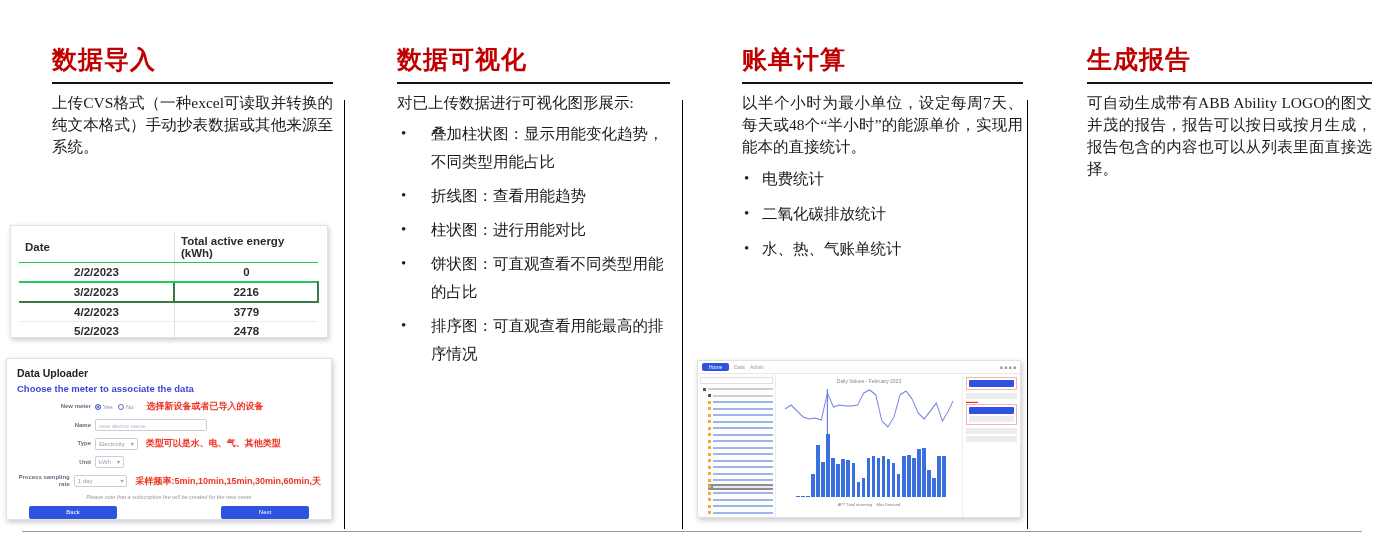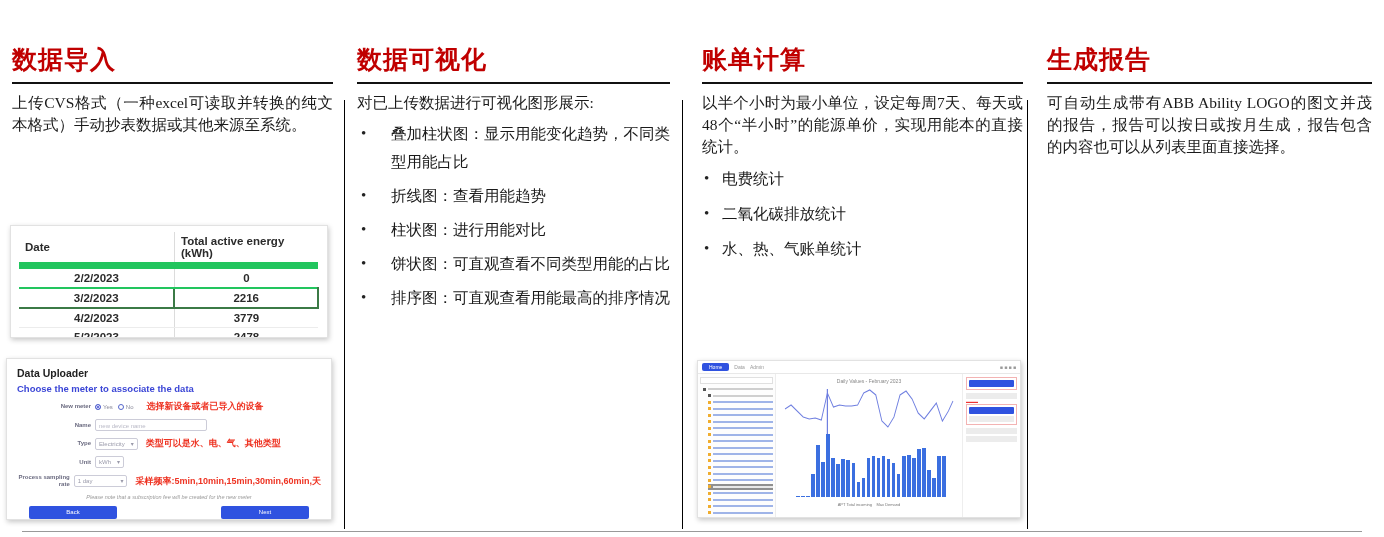--- a/index.html
+++ b/index.html
@@ -11,21 +11,21 @@
   }
   .page { position: relative; width: 1384px; height: 537px; }
 
   
   .col { position: absolute; top: 0; height: 537px; }
   .col-1 { left: 0px;    width: 345px; }
   .col-2 { left: 345px;  width: 337px; }
   .col-3 { left: 690px;  width: 345px; }
   .col-4 { left: 1035px; width: 349px; }
 
-  .col-inner { position: relative; padding: 0 12px; }
+  .col-inner { position: relative; padding: 0 12px; margin-left: 40px; }
 
   
   .vsep {
     position: absolute; top: 100px; bottom: 8px; width: 1px;
     background: #000000;
   }
   .vsep-1 { left: 344px; }
   .vsep-2 { left: 682px; }
   .vsep-3 { left: 1027px; }
 
@@ -81,21 +81,21 @@
     overflow: hidden;
   }
 
   
   .xls { left: 10px; top: 225px; width: 318px; height: 113px; padding: 6px 8px; }
   .xls table { width: 100%; border-collapse: collapse; font-family: "Liberation Sans", sans-serif; }
   .xls th, .xls td {
     font-size: 11.5px; color: #2b2b2b; padding: 3px 6px;
     font-weight: normal;
   }
-  .xls th { font-weight: bold; border-bottom: 7px solid #22c55e; text-align: left; }
+  .xls th { font-weight: bold; border-bottom: 1px solid #22c55e; text-align: left; }
   .xls td { border-bottom: 1px solid #ececec; text-align: center; font-weight: bold; }
   .xls .c-date { width: 52%; border-right: 1px solid #dcdcdc; }
   .xls tr.sel td { border-top: 2px solid #22c55e; border-bottom: 2px solid #3b7a46; margin-top: 23px; }
   .xls tr.sel td.c-val { border-left: 2px solid #3b7a46; border-right: 2px solid #3b7a46; }
 
   
   .uploader { left: 6px; top: 358px; width: 326px; height: 162px; padding: 8px 10px; }
   .up-title { font-family:"Liberation Sans",sans-serif; font-size: 10.5px; font-weight: bold; color:#222; }
   .up-sub { font-family:"Liberation Sans",sans-serif; font-size: 9.5px; font-weight: bold; color:#3b46d6; margin-top: 4px; }
   .up-row { display:flex; align-items:center; margin-top: 6px; font-family:"Liberation Sans",sans-serif; }

